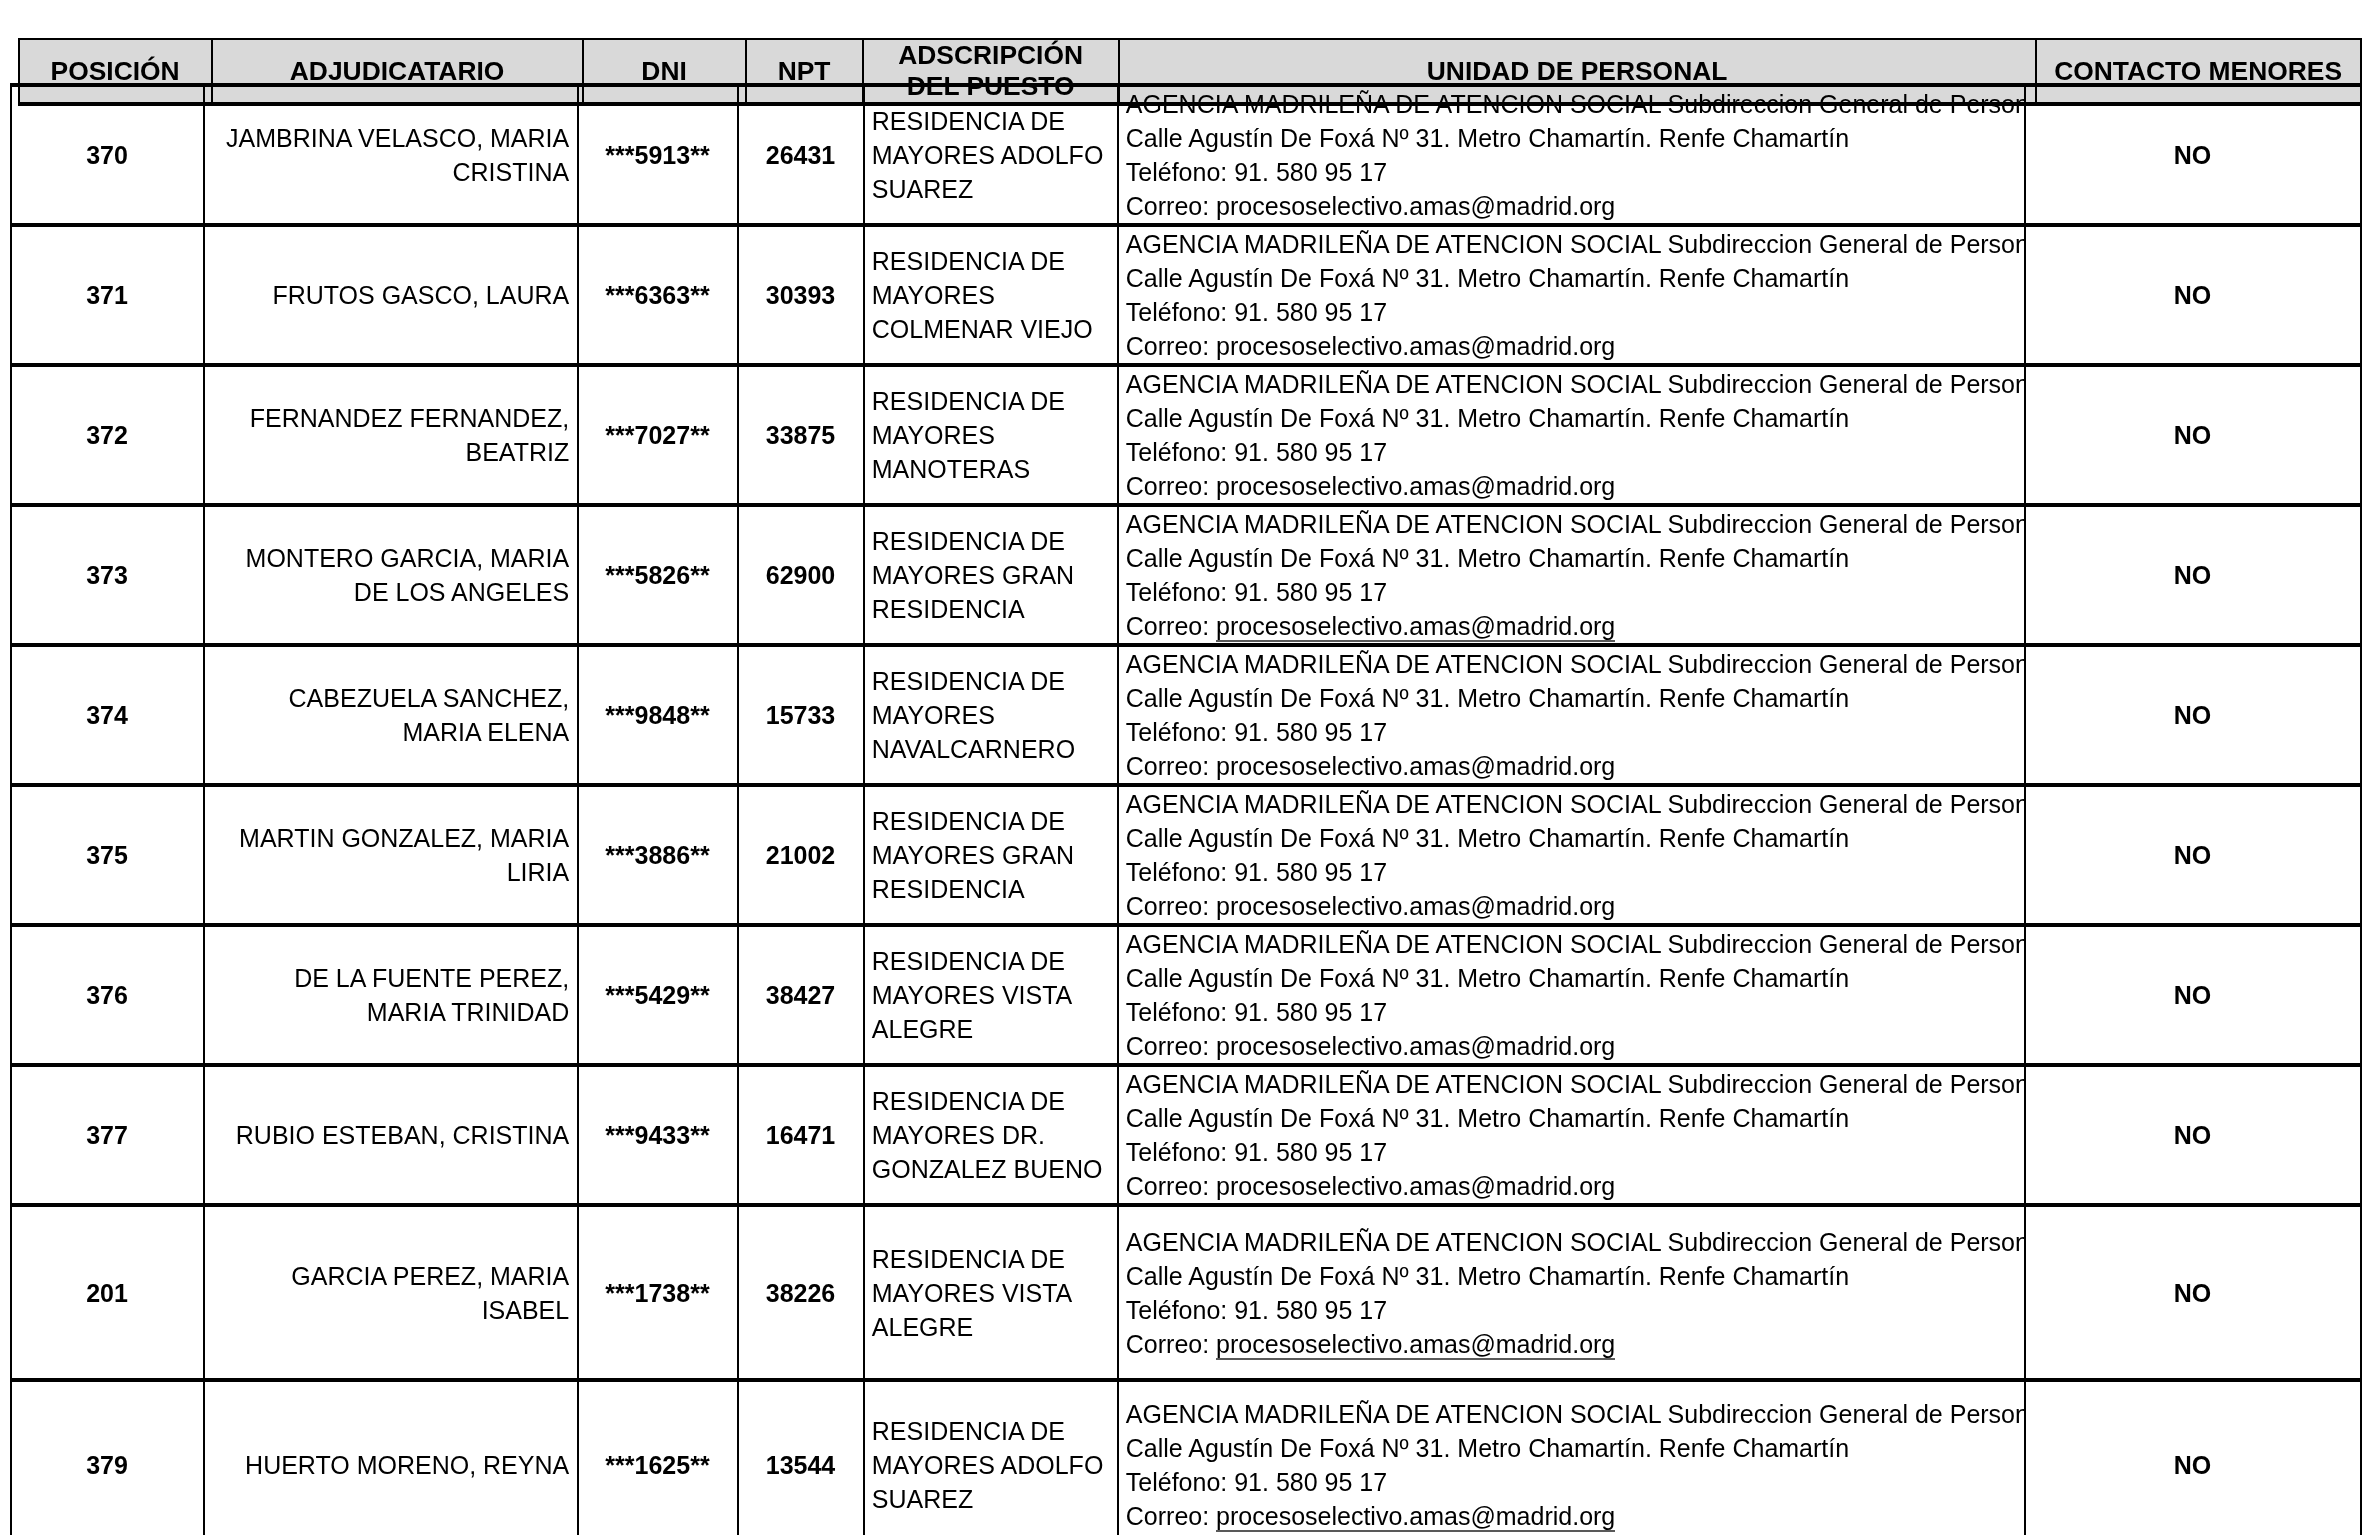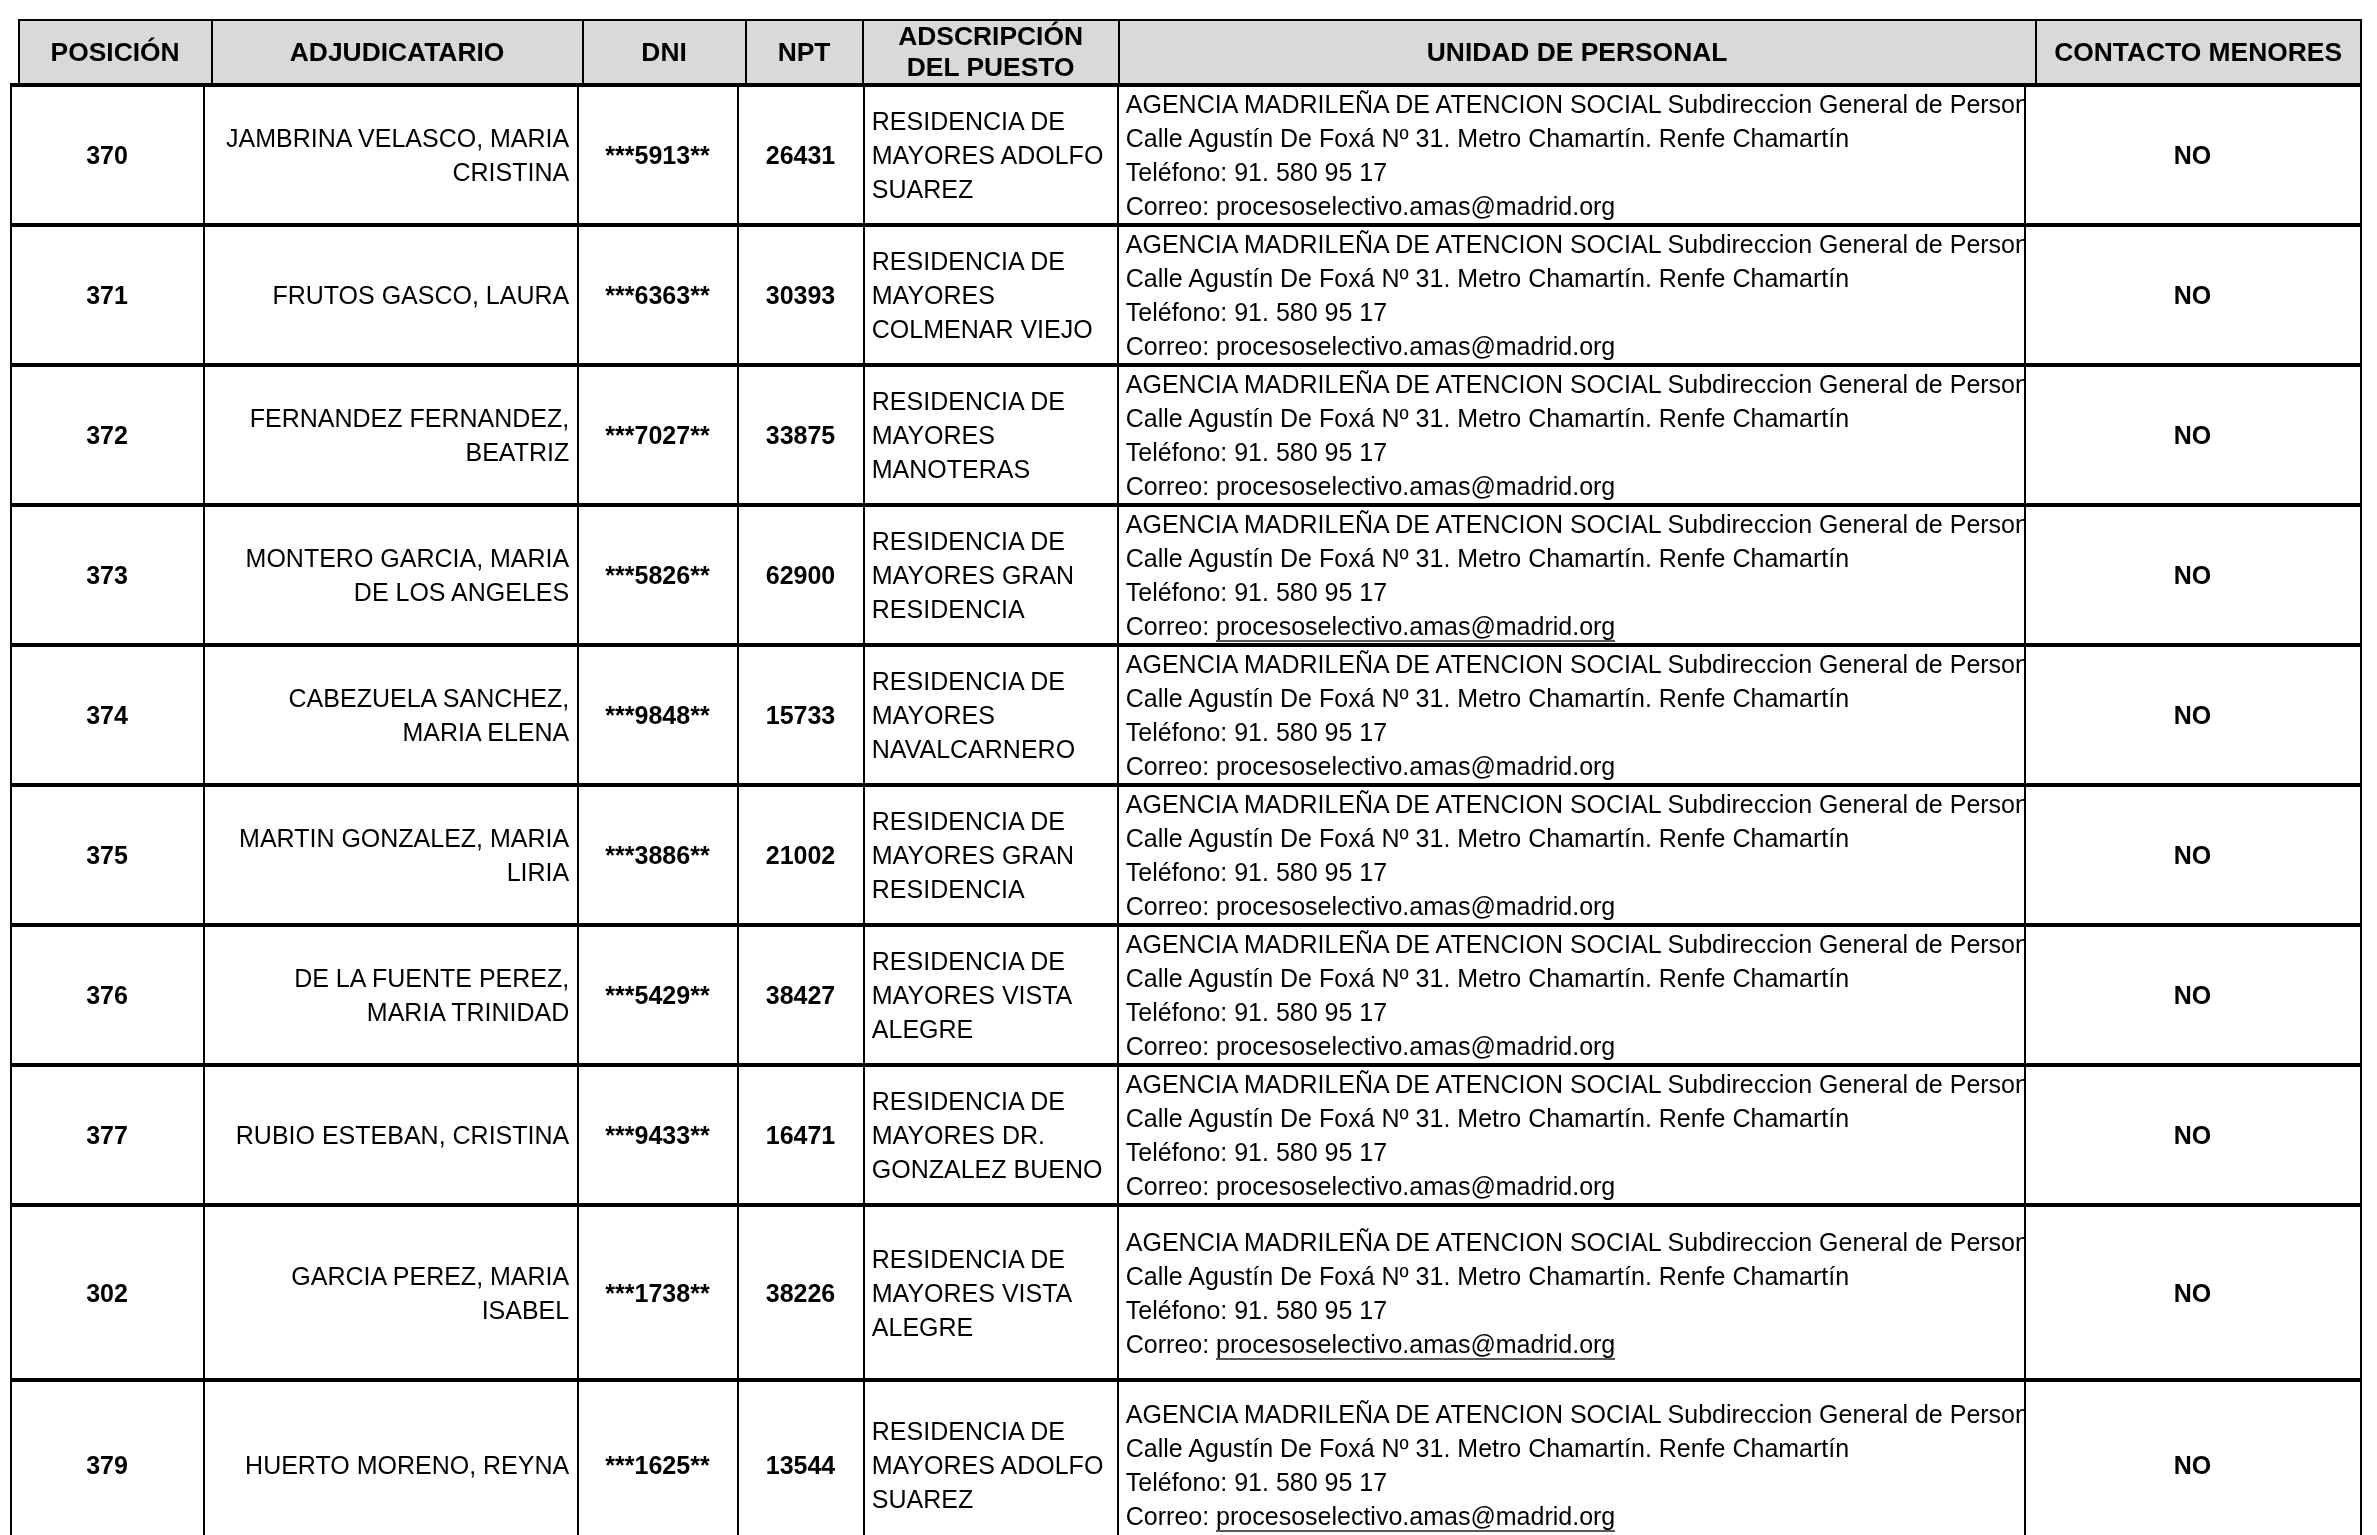--- a/index.html
+++ b/index.html
@@ -5,21 +5,21 @@
   html,body { margin:0; padding:0; }
   body {
     width:2377px; height:1535px; background:#ffffff; color:#000;
     font-family:"Liberation Sans", sans-serif;
   }
   .sheet { position:relative; width:2377px; height:1535px; background:#fff; overflow:hidden; }
 
   table { border-collapse:collapse; table-layout:fixed; position:absolute; }
 
   
-  .hdr { left:17.6px; top:19px; width:2342px; }
+  .hdr { left:17.6px; top:38px; width:2342px; }
   .hdr td {
     border:2.2px solid #000; border-top-width:2.9px; border-bottom-width:4.4px;
     background:#d9d9d9; font-weight:bold; font-size:26.4px; line-height:31px;
     text-align:center; vertical-align:middle; height:62px; padding:0 7.3px;
     overflow:hidden;
   }
 
   
   .bdy { left:9.5px; top:83px; width:2350px; }
   .bdy td {
@@ -189,21 +189,21 @@
       <td class="c-unidad">
         <div class="line">AGENCIA MADRILEÑA DE ATENCION SOCIAL Subdireccion General de Personal</div>
         <div class="line">Calle Agustín De Foxá Nº 31. Metro Chamartín. Renfe Chamartín</div>
         <div class="line">Teléfono: 91. 580 95 17</div>
         <div class="line"><span>Correo: </span><span class="email">procesoselectivo.amas@madrid.org</span></div>
       </td>
       <td class="c-contact">NO</td>
     </tr>
 
     <tr style="height:175px">
-      <td class="c-pos">302</td>
+      <td class="c-pos">201</td>
       <td class="c-name">GARCIA PEREZ, MARIA ISABEL</td>
       <td class="c-dni">***1738**</td>
       <td class="c-npt">38226</td>
       <td class="c-adscr">RESIDENCIA DE MAYORES VISTA ALEGRE</td>
       <td class="c-unidad">
         <div class="line">AGENCIA MADRILEÑA DE ATENCION SOCIAL Subdireccion General de Personal</div>
         <div class="line">Calle Agustín De Foxá Nº 31. Metro Chamartín. Renfe Chamartín</div>
         <div class="line">Teléfono: 91. 580 95 17</div>
         <div class="line"><span>Correo: </span><span class="email linked">procesoselectivo.amas@madrid.org</span></div>
       </td>

